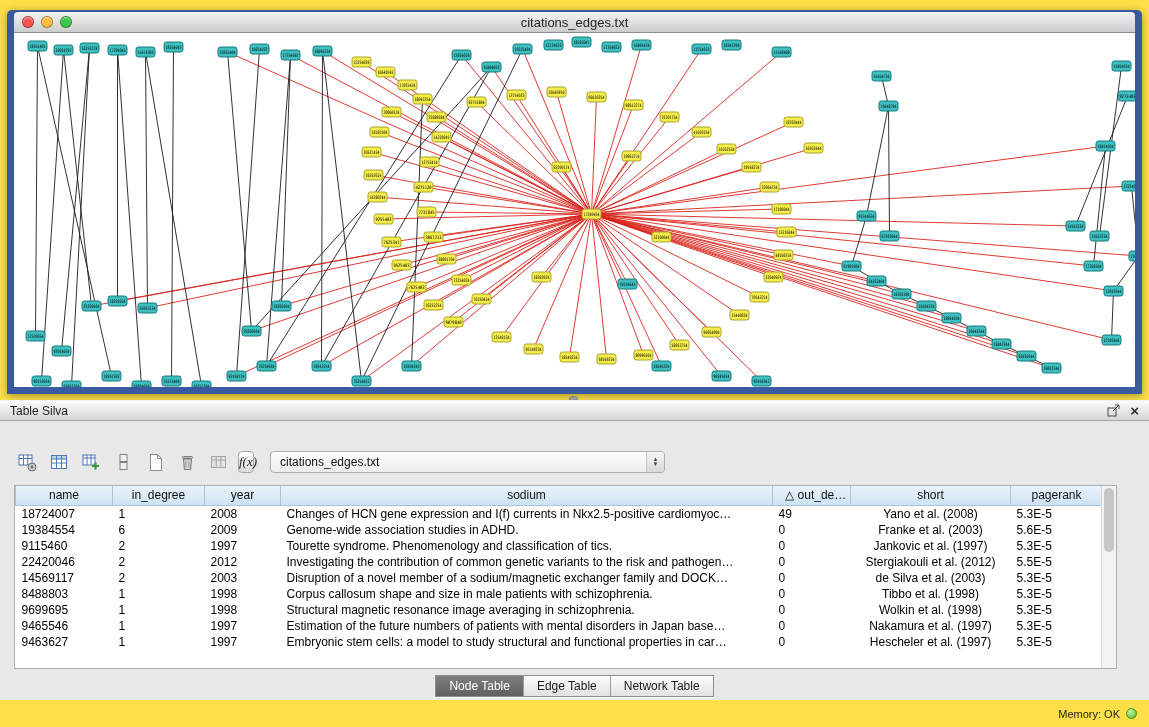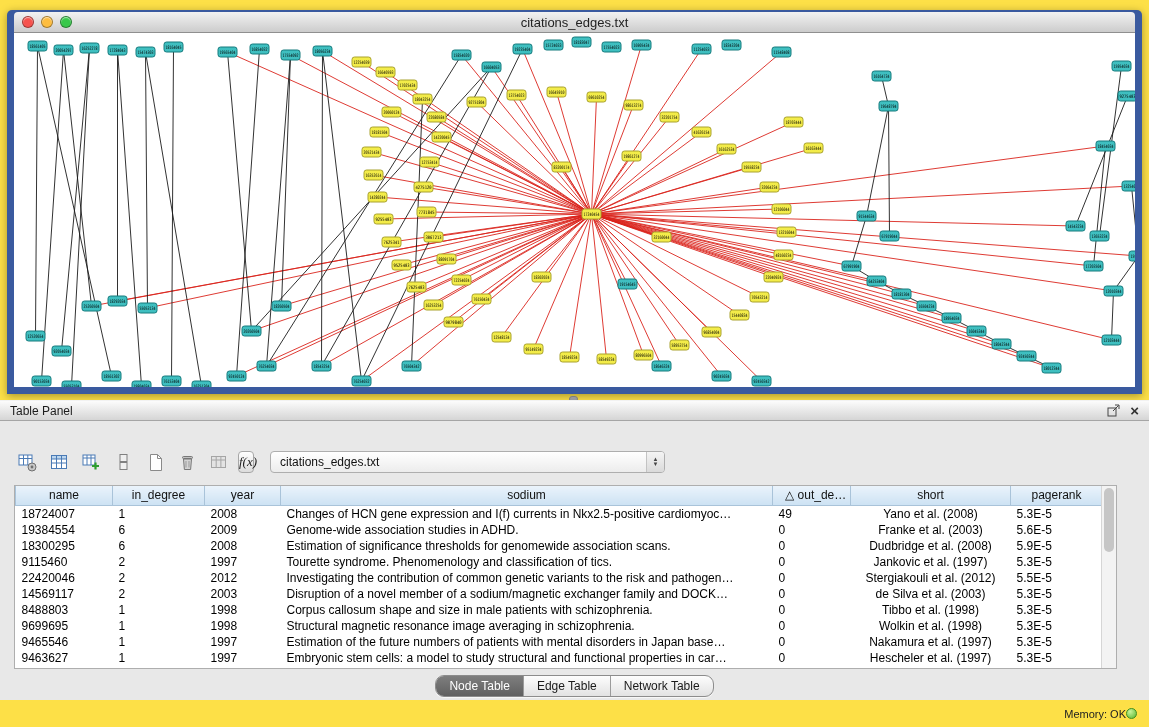--- a/index.html
+++ b/index.html
@@ -53,29 +53,29 @@
     border-top:none; font-weight:normal; font-size:12px; color:#111; padding:0 12px;
     overflow:hidden; white-space:nowrap; }
   td { height:16px; font-size:12px; color:#000; padding:0 6px; white-space:nowrap;
     overflow:hidden; line-height:16px; }
   td.c { text-align:center; }
   .vscroll { position:absolute; right:0; top:0; bottom:0; width:15px; background:#f3f3f3;
     border-left:1px solid #d6d6d6; }
   .vthumb { margin:2px; height:64px; background:#c6c6c6; border-radius:6px; }
 
   .tabs-row { display:flex; justify-content:center; margin-top:6px; }
-  .seg { display:flex; border:1px solid #8c8c8c; border-radius:9px; overflow:hidden;
+  .seg { display:flex; border:1px solid #8c8c8c; border-radius:0; overflow:hidden;
     background:linear-gradient(#fdfdfd,#e2e2e2); box-shadow:0 1px 1px rgba(255,255,255,.7); }
   .seg button { border:none; background:transparent; padding:3px 13px; font-size:12px;
     color:#1a1a1a; border-left:1px solid #9b9b9b; font-family:"Liberation Sans",sans-serif; }
   .seg button:first-child { border-left:none; }
   .seg button.active { background:linear-gradient(#7e7e7e,#606060); color:#fff; }
 
   .statusbar { position:absolute; left:0; top:700px; width:1149px; height:27px;
-    display:flex; align-items:center; justify-content:flex-end; padding:0 12px; gap:0;
+    display:flex; align-items:center; justify-content:flex-end; padding:0 12px; gap:6px;
     font-size:11px; color:#222; }
   .mem-dot { width:11px; height:11px; border-radius:50%; border:1px solid #3e8f1e;
     background:radial-gradient(circle at 35% 30%, #c9f59a, #57b531); }
 </style>
 </head>
 <body>
 
 <div class="desktop">
 
   <div class="net-window">
@@ -708,21 +708,21 @@
             </g>
           </g>
       </svg>
     </div>
   </div>
 
   <div class="split-dot"></div>
 
   <div class="table-panel">
     <div class="panel-header">
-      <span>Table Panel</span>
+      <span>Table Silva</span>
       <span class="spacer"></span>
       <span class="hdr-icon">
         <svg width="13" height="13" viewBox="0 0 13 13">
             <rect x="1" y="4" width="8" height="8" fill="none" stroke="#444"></rect>
             <path d="M6 7l5.5-5.5M8 1h4v4" stroke="#444" fill="none"></path>
           </svg>
       </span>
       <span class="hdr-icon close-x">×</span>
     </div>
 
@@ -818,29 +818,20 @@
               <td>5.3E-5</td>
             </tr>
             <tr>
               <td>19384554</td>
               <td>6</td>
               <td>2009</td>
               <td>Genome-wide association studies in ADHD.</td>
               <td>0</td>
               <td class="c">Franke et al. (2003)</td>
               <td>5.6E-5</td>
-            </tr>
-            <tr>
-              <td>18300295</td>
-              <td>6</td>
-              <td>2008</td>
-              <td>Estimation of significance thresholds for genomewide association scans.</td>
-              <td>0</td>
-              <td class="c">Dudbridge et al. (2008)</td>
-              <td>5.9E-5</td>
             </tr>
             <tr>
               <td>9115460</td>
               <td>2</td>
               <td>1997</td>
               <td>Tourette syndrome. Phenomenology and classification of tics.</td>
               <td>0</td>
               <td class="c">Jankovic et al. (1997)</td>
               <td>5.3E-5</td>
             </tr>

